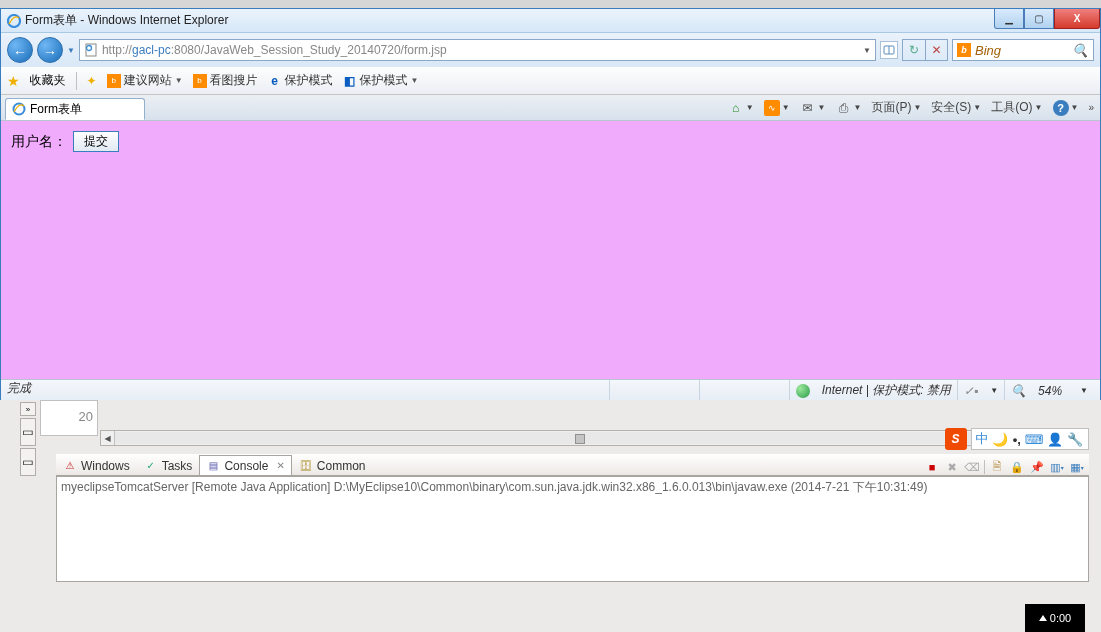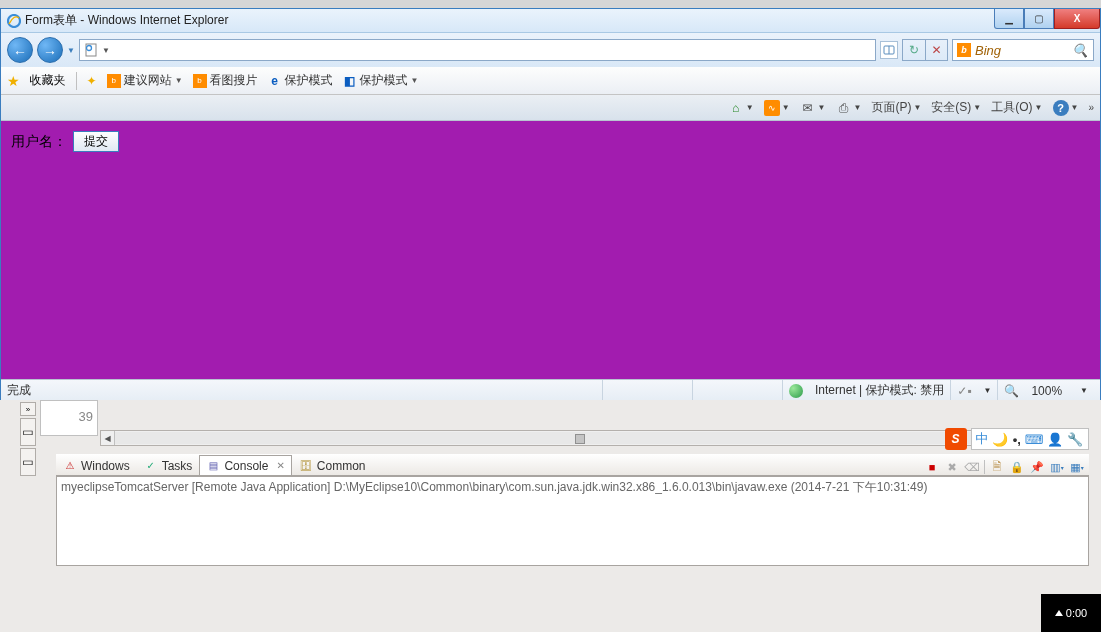--- a/index.html
+++ b/index.html
@@ -45,28 +45,28 @@
   .tab-right{margin-left:auto;display:flex;align-items:center;height:100%;padding-right:6px;gap:10px;}
   .tb-item{display:flex;align-items:center;gap:2px;color:#444;cursor:pointer;}
   .tb-item .dd{font-size:8px;}
   .ico{width:16px;height:16px;display:flex;align-items:center;justify-content:center;}
   .ico.home{color:#2a8a2a;}
   .ico.rss{background:#ff8c00;color:#fff;border-radius:2px;font-size:9px;}
   .ico.mail{color:#4a4a4a;}
   .ico.print{color:#4a4a4a;}
   .ico.help{background:#3a7dbf;color:#fff;border-radius:50%;font-weight:bold;font-size:11px;}
 
-  .ie-content { height: 260px; background:#a21caf; padding:10px; }
+  .ie-content { height: 260px; background:#f0abfc; padding:10px; }
   .form-row{display:flex;align-items:center;gap:6px;font-size:14px;}
   .form-row label{color:#000;}
   .form-input{width:150px;height:21px;border:1px solid #888;padding:1px 4px;font-size:13px;font-family:"SimSun";}
   .form-btn{padding:1px 10px;background:linear-gradient(#fefefe,#e1e9f3);border:1px solid #3a7dbf;font-size:12px;cursor:pointer;}
   .text-cursor{display:inline-block;width:1px;height:14px;background:#000;vertical-align:middle;margin-left:12px;}
 
-  .ie-status{position:absolute;bottom:0;left:0;right:0;height:22px;border-top:1px solid #b8c4d0;background:linear-gradient(#f4f7fb,#e6edf5);display:flex;align-items:center;padding:0 6px;font-size:12px;color:#333;}
+  .ie-status{position:absolute;bottom:0;left:0;right:0;height:22px;border-top:1px solid #b8c4d0;background:linear-gradient(#f4f7fb,#e6edf5);display:flex;align-items:flex-start;padding:0 6px;font-size:12px;color:#333;font-style:italic;}
   .st-cell{height:100%;display:flex;align-items:center;padding:0 6px;border-left:1px solid #c8d4e0;gap:12px;}
   .st-spacer{flex:1;}
   .globe{width:14px;height:14px;border-radius:50%;background:radial-gradient(circle at 30% 30%,#9be89b,#2a9a4a);}
 
   
   .eclipse{position:absolute;left:0;top:400px;height:232px;width:1101px;background:#eceae8;}
   .gutter{position:absolute;left:40px;top:0;width:58px;height:36px;background:#fff;border:1px solid #c0c0c0;}
   .lineno{position:absolute;right:4px;top:8px;color:#888;font-size:13px;}
   .editor-scroll{position:absolute;left:100px;top:30px;width:960px;height:16px;border:1px solid #b4b0ac;background:#efefef;}
   .editor-scroll .track{position:absolute;left:14px;right:14px;top:1px;bottom:1px;background:#e8e8e8;}
@@ -83,29 +83,29 @@
   .etab.active{background:#fff;border-color:#a8a4a0;}
   .etab .x{color:#888;margin-left:4px;font-size:10px;}
   .etab .eico{width:14px;height:14px;display:flex;align-items:center;justify-content:center;font-size:10px;}
   .console-toolbar{margin-left:auto;display:flex;align-items:center;gap:4px;padding-right:4px;position:relative;}
   .ct-btn{width:16px;height:16px;display:flex;align-items:center;justify-content:center;font-size:11px;cursor:pointer;}
   .ct-btn.stop{color:#c00;}
   .ct-btn.gray{color:#aaa;}
   .ct-btn .dd{font-size:6px;}
   .ct-sep{width:1px;height:14px;background:#c0c0c0;}
 
-  .console-body{position:absolute;left:56px;top:76px;right:12px;border:1px solid #a8a4a0;background:#fff;height:90px;padding:2px 4px;font-size:12px;color:#666;}
+  .console-body{position:absolute;left:56px;top:76px;right:12px;border:1px solid #a8a4a0;background:#fff;height:106px;padding:2px 4px;font-size:12px;color:#666;}
 
   .trim{position:absolute;right:12px;top:54px;transform:translateY(-26px);display:flex;gap:4px;align-items:center;}
   .sogou{width:22px;height:22px;background:#f04a00;border-radius:3px;color:#fff;display:flex;align-items:center;justify-content:center;font-style:italic;font-weight:bold;}
   .ime-bar{display:flex;gap:4px;align-items:center;background:#fff;padding:0 4px;height:22px;border:1px solid #c0c0c0;}
   .ime-bar span{color:#3a8dd8;font-size:13px;}
 
   
-  .taskbar{position:absolute;right:0;bottom:0;height:38px;width:60px;background:#000;color:#fff;display:flex;align-items:center;justify-content:center;gap:3px;font-size:11px;}
+  .taskbar{position:absolute;right:16px;bottom:0;height:28px;width:60px;background:#000;color:#fff;display:flex;align-items:center;justify-content:center;gap:3px;font-size:11px;}
   .taskbar .tri{width:0;height:0;border-left:4px solid transparent;border-right:4px solid transparent;border-bottom:6px solid #fff;}
 
   svg{display:block;}
 </style>
 </head>
 <body>
 
 <div class="ie-window">
 
   <div class="ie-win7">
@@ -133,20 +133,23 @@
     <div class="nav-circle">←</div>
     <div class="nav-circle">→</div>
     <span style="font-size:8px;color:#3a7dbd;">▼</span>
     <div class="addr-wrap">
       <span class="addr-icon">
         <svg width="14" height="14" viewBox="0 0 14 14">
             <rect x="2" y="1" width="10" height="12" fill="#fff" stroke="#888"></rect>
             <circle cx="5" cy="5" r="2.5" fill="none" stroke="#3a8dd8" stroke-width="1.3"></circle>
           </svg>
       </span>
+      <span class="addr-url">
+        <span>http://</span><span class="host">gacl-pc</span><span>:8080</span><span>/JavaWeb_Session_Study_20140720/form.jsp</span>
+      </span>
       <span style="font-size:8px;color:#555;">▼</span>
     </div>
     <div class="small-sq">
       <svg width="12" height="12" viewBox="0 0 12 12">
           <rect x="1" y="2" width="10" height="8" rx="1" fill="none" stroke="#5a8dbd"></rect>
           <line x1="6" y1="2" x2="6" y2="10" stroke="#5a8dbd"></line>
         </svg>
     </div>
     <div class="refresh-x">
       <div>↻</div>
@@ -178,20 +181,27 @@
       <span>保护模式</span>
     </div>
     <div class="fav-link">
       <span class="e-sm">◧</span>
       <span>保护模式</span>
         <span class="dd">▼</span>
     </div>
   </div>
 
   <div class="ie-tabs">
+    <div class="ie-tab">
+      <svg width="14" height="14" viewBox="0 0 14 14">
+          <circle cx="7" cy="7" r="5.5" fill="none" stroke="#3a8dd8" stroke-width="2"></circle>
+          <path d="M2 10 Q7 0 12 4" stroke="#f0b000" stroke-width="1.2" fill="none"></path>
+        </svg>
+      <span>Form表单</span>
+    </div>
     <div class="tab-right">
       <div class="tb-item">
           <span class="ico home">⌂</span>
           <span class="dd">▼</span>
         </div>
       <div class="tb-item">
           <span class="ico rss">∿</span>
           <span class="dd">▼</span>
         </div>
       <div class="tb-item">
@@ -237,34 +247,34 @@
     <div class="st-cell">
         <span class="globe"></span>
         <span>Internet | 保护模式: 禁用</span>
       </div>
     <div class="st-cell">
         <span style="color:#888;">✓▪</span>
         <span class="dd" style="font-size:8px;">▼</span>
       </div>
     <div class="st-cell">
         <span style="color:#3a7dbd;">🔍</span>
-        <span>100%</span>
+        <span>54%</span>
         <span class="dd" style="font-size:8px;margin-left:6px;">▼</span>
       </div>
   </div>
 </div>
 
 <div class="eclipse">
   <div class="vstrip">
     <div class="vbtn arrow">»</div>
     <div class="vbtn">▭</div>
     <div class="vbtn">▭</div>
   </div>
   <div class="gutter">
-    <div class="lineno">39</div>
+    <div class="lineno">20</div>
   </div>
   <div class="editor-scroll">
     <div class="ar l">◀</div>
     <div class="track">
         <div class="thumb"></div>
       </div>
     <div class="ar r">▶</div>
   </div>
 
   <div class="trim">

